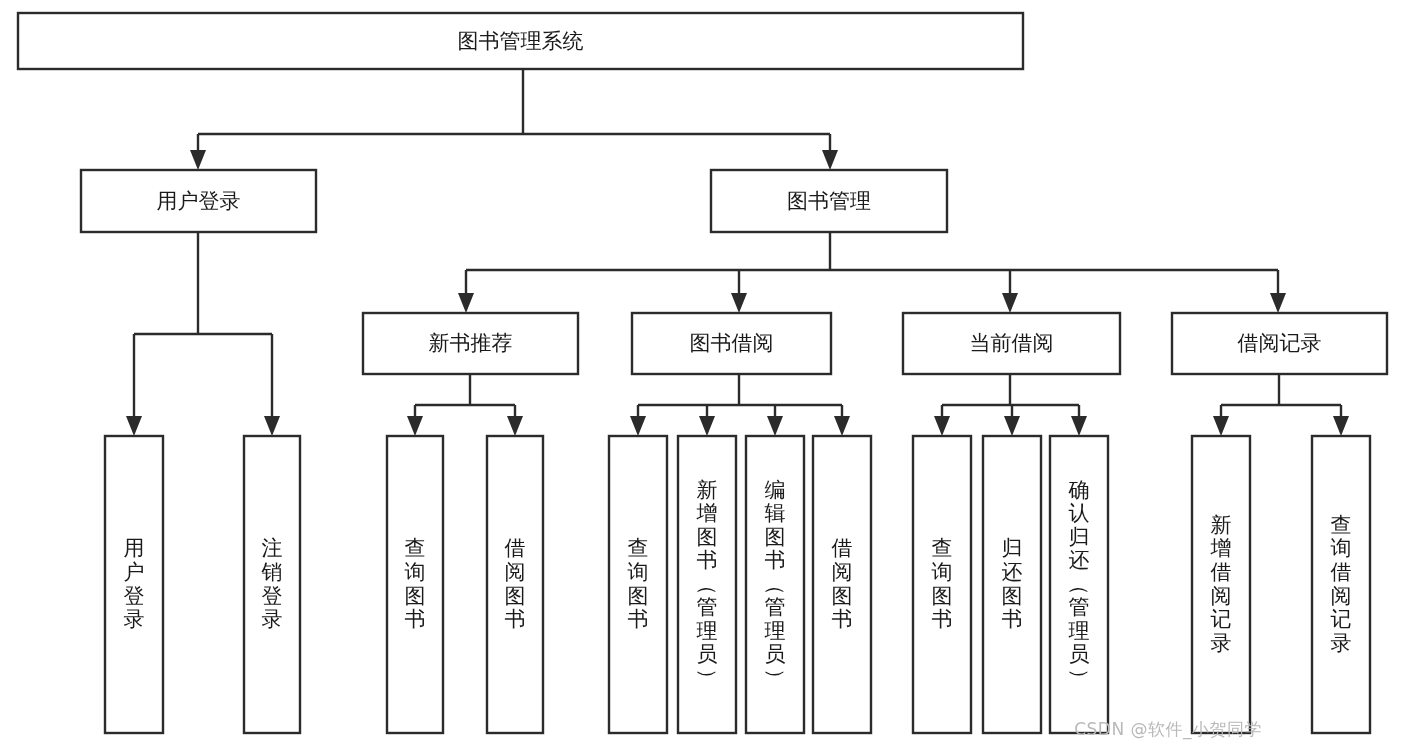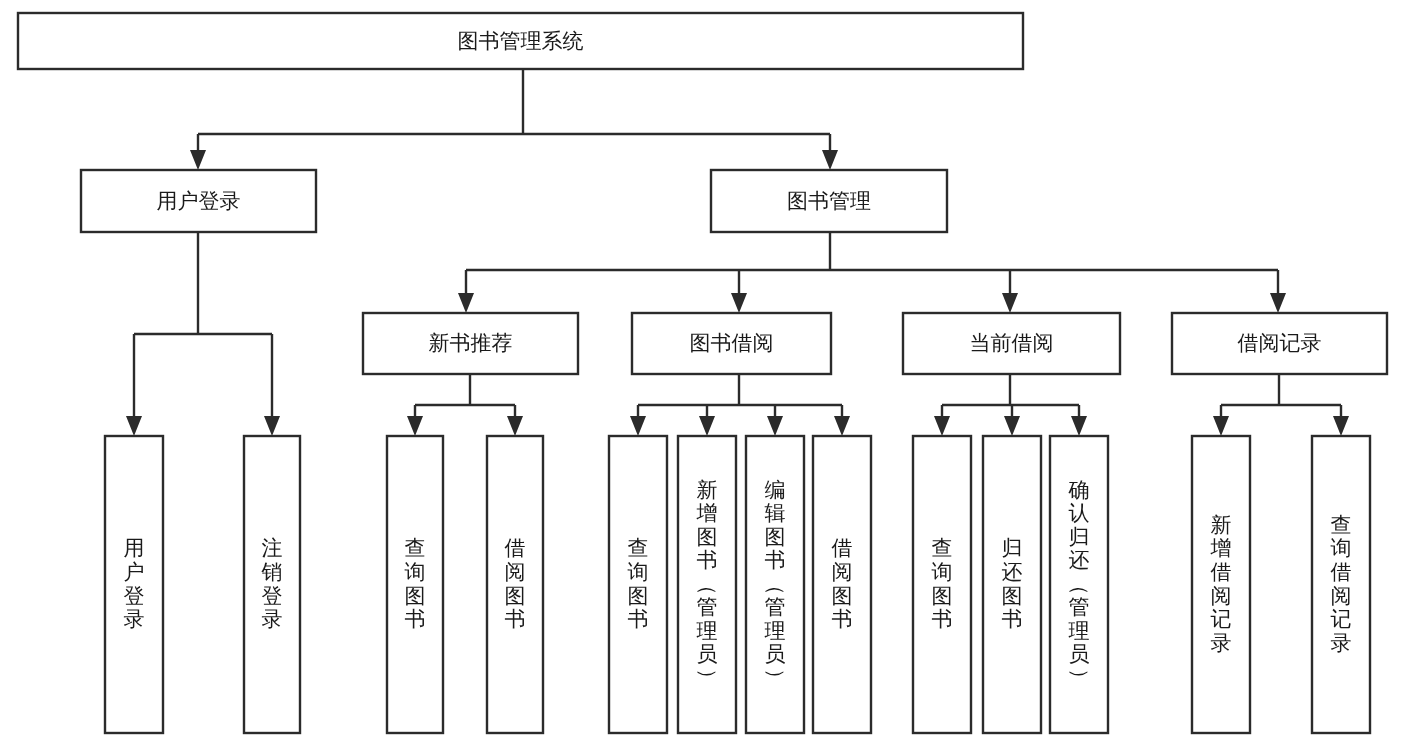--- a/index.html
+++ b/index.html
@@ -217,13 +217,14 @@
       <div class="leaf-label" style="left: 678px; top: 436px; width: 58px; height: 297px;"><span>新</span><span>增</span><span>图</span><span>书</span><span style="transform: rotate(90deg); display: inline-block;">（</span><span>管</span><span>理</span><span>员</span><span style="transform: rotate(90deg); display: inline-block;">）</span></div>
       <div class="leaf-label" style="left: 746px; top: 436px; width: 58px; height: 297px;"><span>编</span><span>辑</span><span>图</span><span>书</span><span style="transform: rotate(90deg); display: inline-block;">（</span><span>管</span><span>理</span><span>员</span><span style="transform: rotate(90deg); display: inline-block;">）</span></div>
       <div class="leaf-label" style="left: 813px; top: 436px; width: 58px; height: 297px;"><span>借</span><span>阅</span><span>图</span><span>书</span></div>
       <div class="leaf-label" style="left: 913px; top: 436px; width: 58px; height: 297px;"><span>查</span><span>询</span><span>图</span><span>书</span></div>
       <div class="leaf-label" style="left: 983px; top: 436px; width: 58px; height: 297px;"><span>归</span><span>还</span><span>图</span><span>书</span></div>
       <div class="leaf-label" style="left: 1050px; top: 436px; width: 58px; height: 297px;"><span>确</span><span>认</span><span>归</span><span>还</span><span style="transform: rotate(90deg); display: inline-block;">（</span><span>管</span><span>理</span><span>员</span><span style="transform: rotate(90deg); display: inline-block;">）</span></div>
       <div class="leaf-label" style="left: 1192px; top: 436px; width: 58px; height: 297px;"><span>新</span><span>增</span><span>借</span><span>阅</span><span>记</span><span>录</span></div>
       <div class="leaf-label" style="left: 1312px; top: 436px; width: 58px; height: 297px;"><span>查</span><span>询</span><span>借</span><span>阅</span><span>记</span><span>录</span></div>
     </div>
 
+  <div class="watermark">CSDN @软件_小贺同学</div>
 </div>
 
 </body></html>

